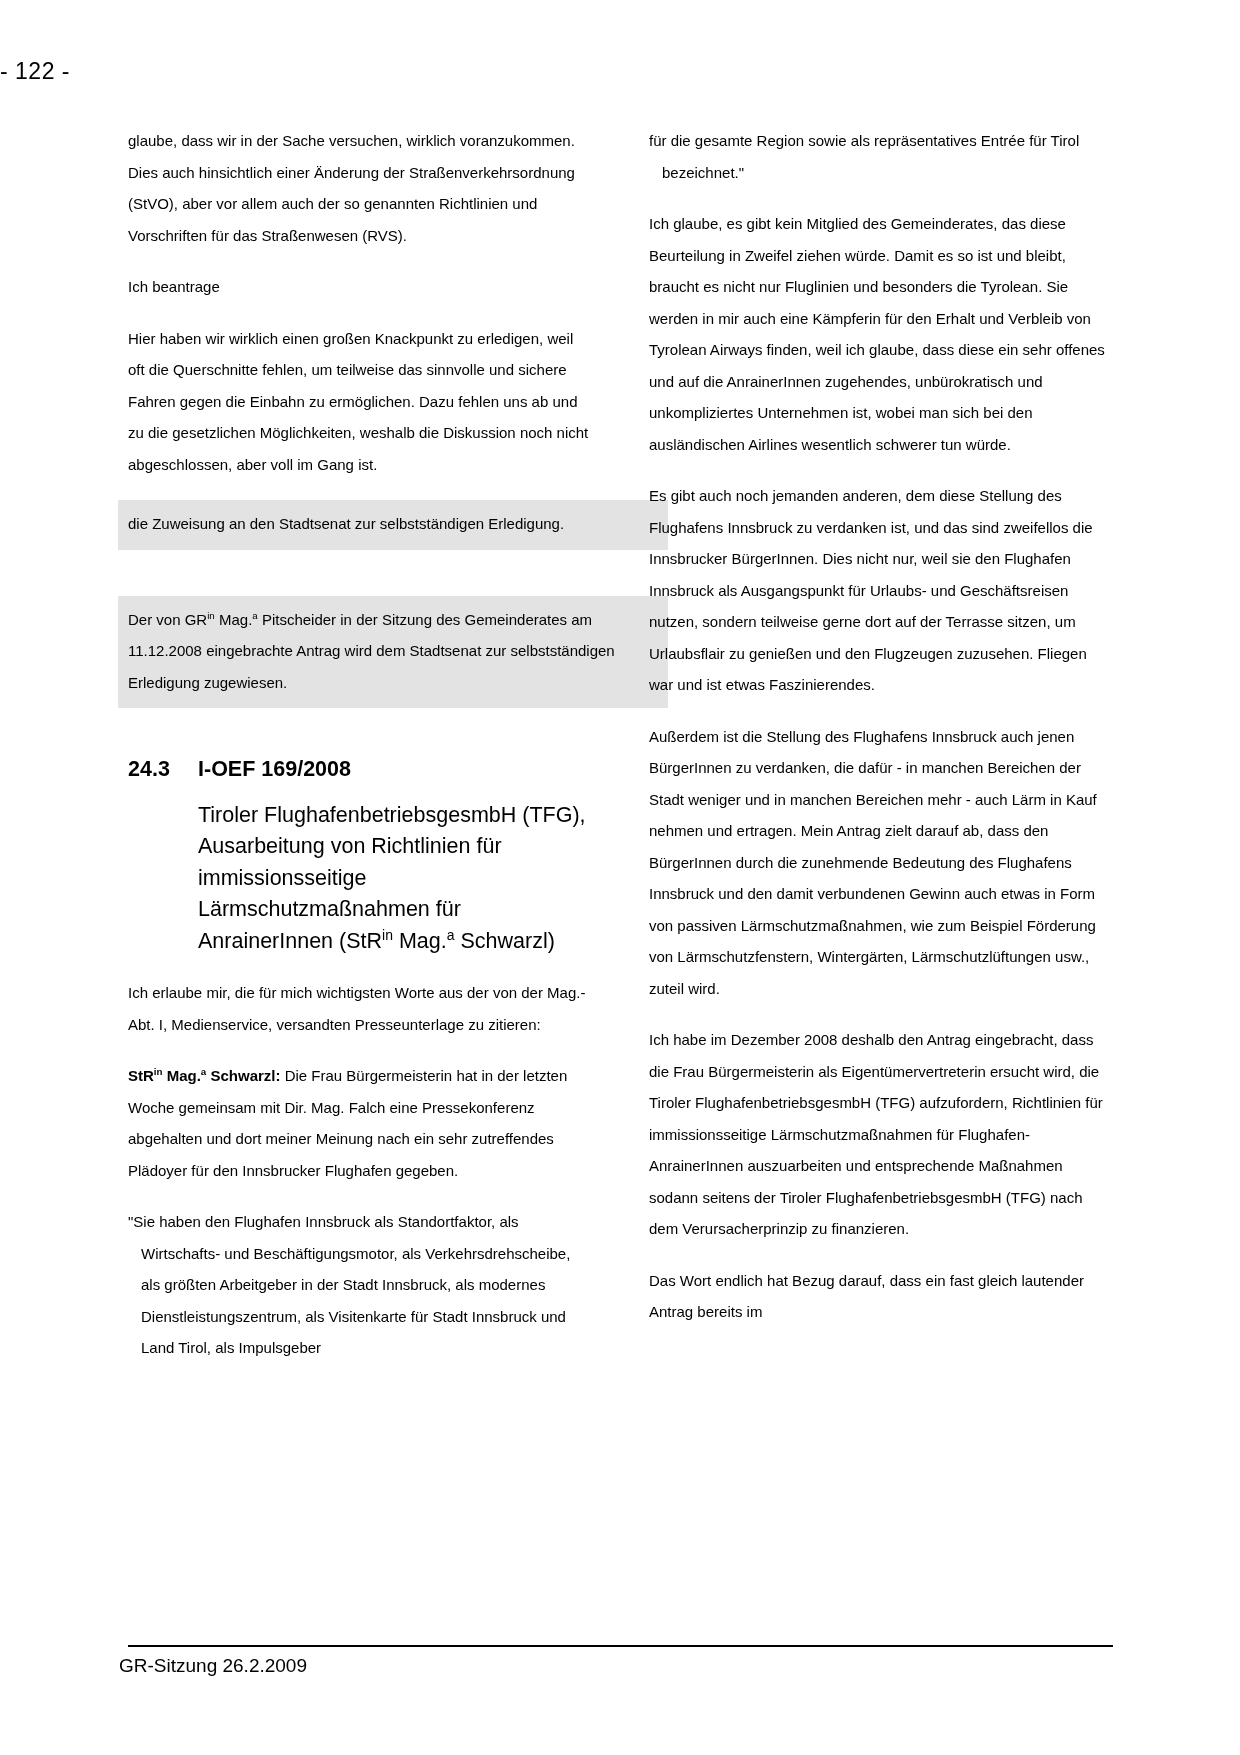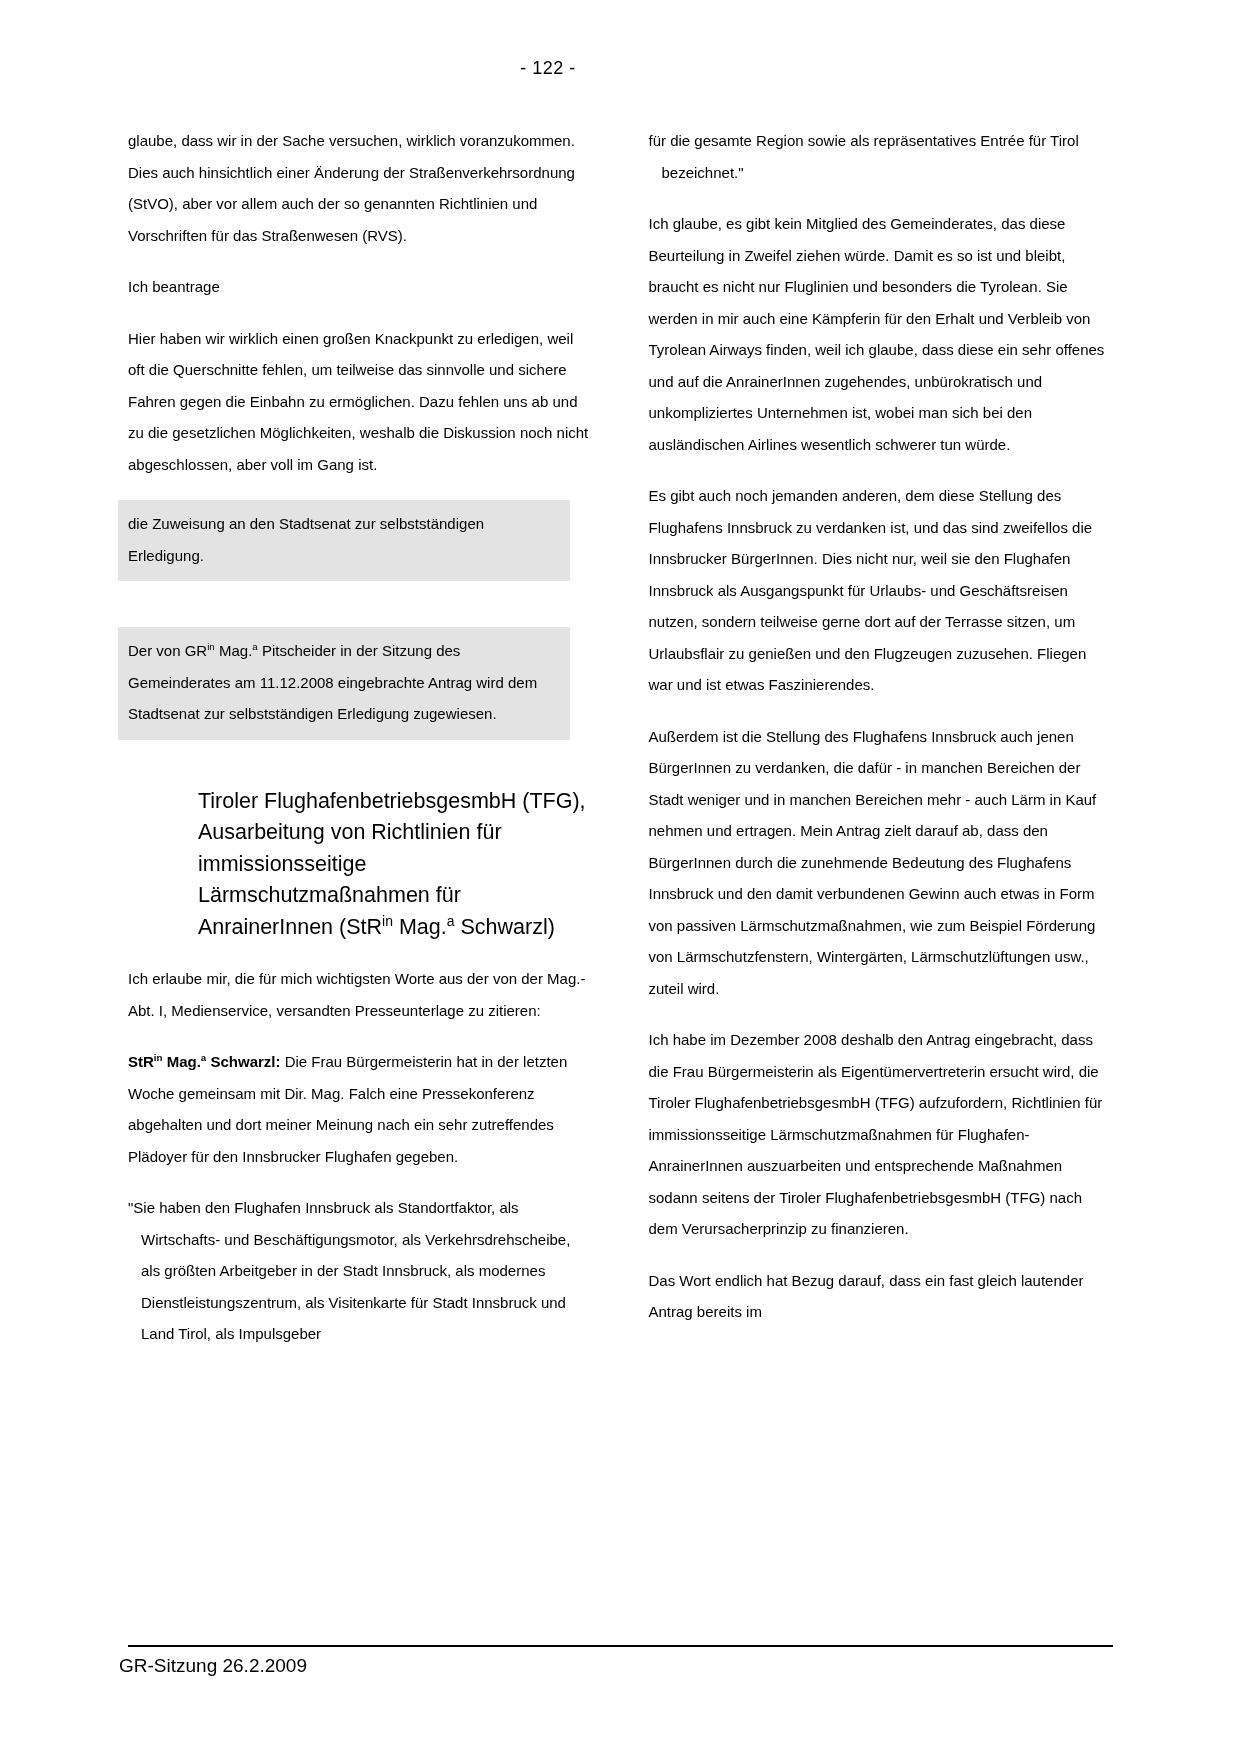--- a/index.html
+++ b/index.html
@@ -19,22 +19,22 @@
     width: 1240px;
     height: 1755px;
     box-sizing: border-box;
     padding: 0;
   }
   .page-number {
     position: absolute;
     top: 58px;
     left: 0;
     width: 1096px;
-    text-align: center;
-    font-size: 18px;
+    text-align: left;
+    font-size: 23px;
     letter-spacing: 0.5px;
   }
   .columns {
     position: absolute;
     top: 125px;
     left: 128px;
     width: 985px;
     display: flex;
     gap: 56px;
   }
@@ -44,21 +44,21 @@
   p {
     margin: 0 0 20px 0;
     font-size: 15px;
     line-height: 31.5px;
     text-align: left;
   }
   .shaded {
     background: #e3e3e3;
     padding: 8px 10px 10px 10px;
     margin: 0 0 20px -10px;
-    width: 452px;
+    width: 550px;
     box-sizing: border-box;
   }
   .shaded p {
     margin: 0;
   }
   .shaded p + p {
     margin-top: 33px;
   }
   .block-gap {
     height: 26px;
@@ -131,20 +131,24 @@
       </div>
 
       <div class="block-gap"></div>
 
       <div class="shaded">
         <p><span>Der von GR</span><sup>in</sup><span> Mag.</span><sup>a</sup><span> Pitscheider in der Sitzung des Gemeinderates am 11.12.2008 eingebrachte Antrag wird dem Stadtsenat zur selbstständigen Erledigung zugewiesen.</span></p>
       </div>
 
       <div class="block-gap"></div>
 
+      <div class="item-head">
+        <div class="item-num">24.3</div>
+        <div class="item-title">I-OEF 169/2008</div>
+      </div>
 
       <div class="item-sub"><span>Tiroler FlughafenbetriebsgesmbH (TFG), Ausarbeitung von Richtlinien für immissionsseitige Lärmschutzmaßnahmen für AnrainerInnen (StR</span><sup>in</sup><span> Mag.</span><sup>a</sup><span> Schwarzl)</span></div>
 
       <p>Ich erlaube mir, die für mich wichtigsten Worte aus der von der Mag.-Abt. I, Medienservice, versandten Presseunterlage zu zitieren:</p>
 
       <p><span class="speaker">StR</span><sup class="speaker">in</sup><span class="speaker"> Mag.</span><sup class="speaker">a</sup><span class="speaker"> Schwarzl:</span><span> Die Frau Bürgermeisterin hat in der letzten Woche gemeinsam mit Dir. Mag. Falch eine Pressekonferenz abgehalten und dort meiner Meinung nach ein sehr zutreffendes Plädoyer für den Innsbrucker Flughafen gegeben.</span></p>
       <p class="quote">"Sie haben den Flughafen Innsbruck als Standortfaktor, als Wirtschafts- und Beschäftigungsmotor, als Verkehrsdrehscheibe, als größten Arbeitgeber in der Stadt Innsbruck, als modernes Dienstleistungszentrum, als Visitenkarte für Stadt Innsbruck und Land Tirol, als Impulsgeber</p>
     </div>
 
     <div class="col">

